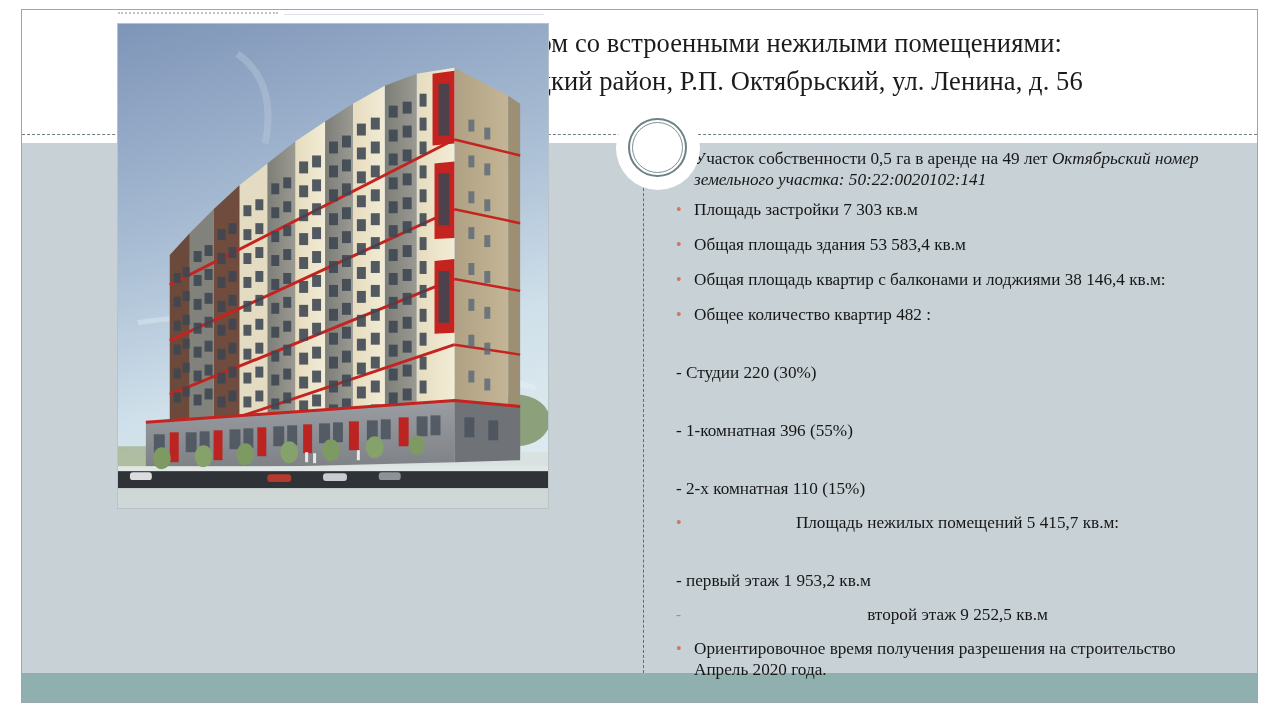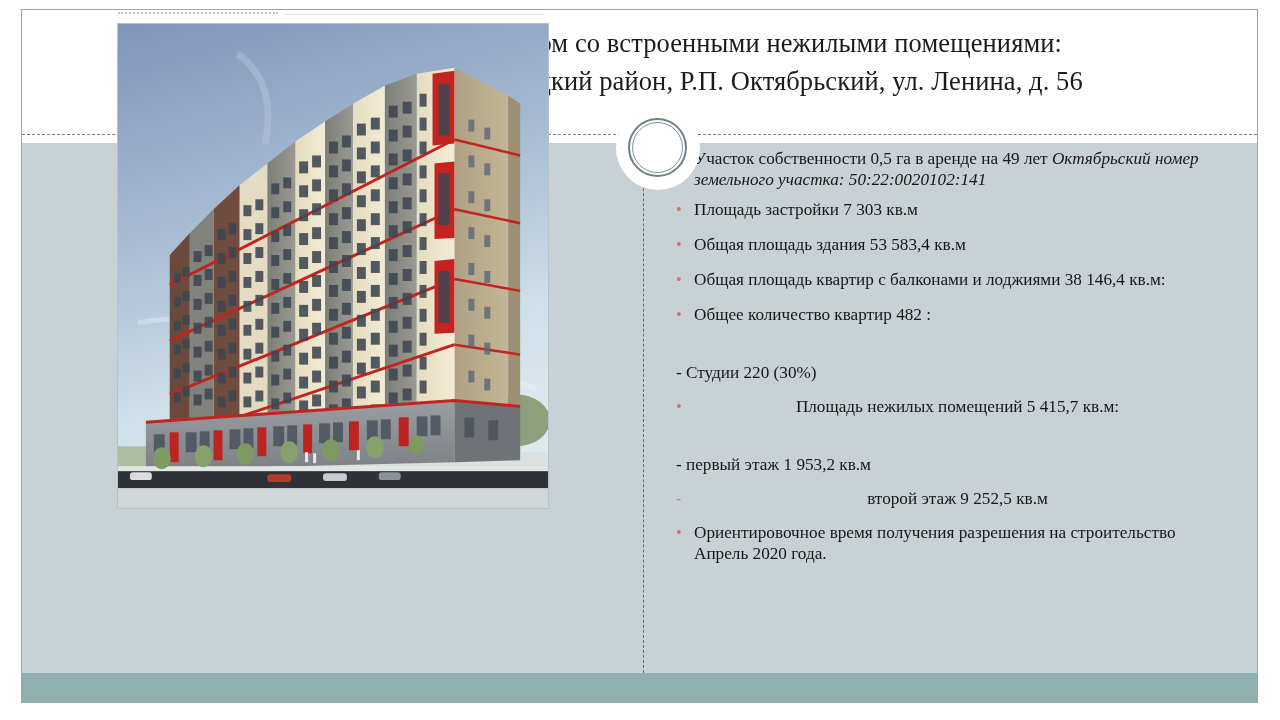--- a/index.html
+++ b/index.html
@@ -620,21 +620,29 @@
     <div class="b-row gap-big">
       <span class="b-mark">•</span>
       <span class="b-text">Общее количество квартир 482 :</span>
     </div>
 
     <div class="b-row plain tight">
       <span class="b-mark"></span>
       <span class="b-text">- Студии 220  (30%)</span>
     </div>
 
-
+    <div class="b-row plain tight">
+      <span class="b-mark"></span>
+      <span class="b-text">- 1-комнатная 396 (55%)</span>
+    </div>
+
+    <div class="b-row plain tight">
+      <span class="b-mark"></span>
+      <span class="b-text">- 2-х комнатная 110 (15%)</span>
+    </div>
 
     <div class="b-row extra-indent tight">
       <span class="b-mark">•</span>
       <span class="b-text">Площадь нежилых помещений 5 415,7 кв.м:</span>
     </div>
 
 
     <div class="b-row plain tight">
       <span class="b-mark"></span>
       <span class="b-text">- первый этаж 1 953,2 кв.м</span>

